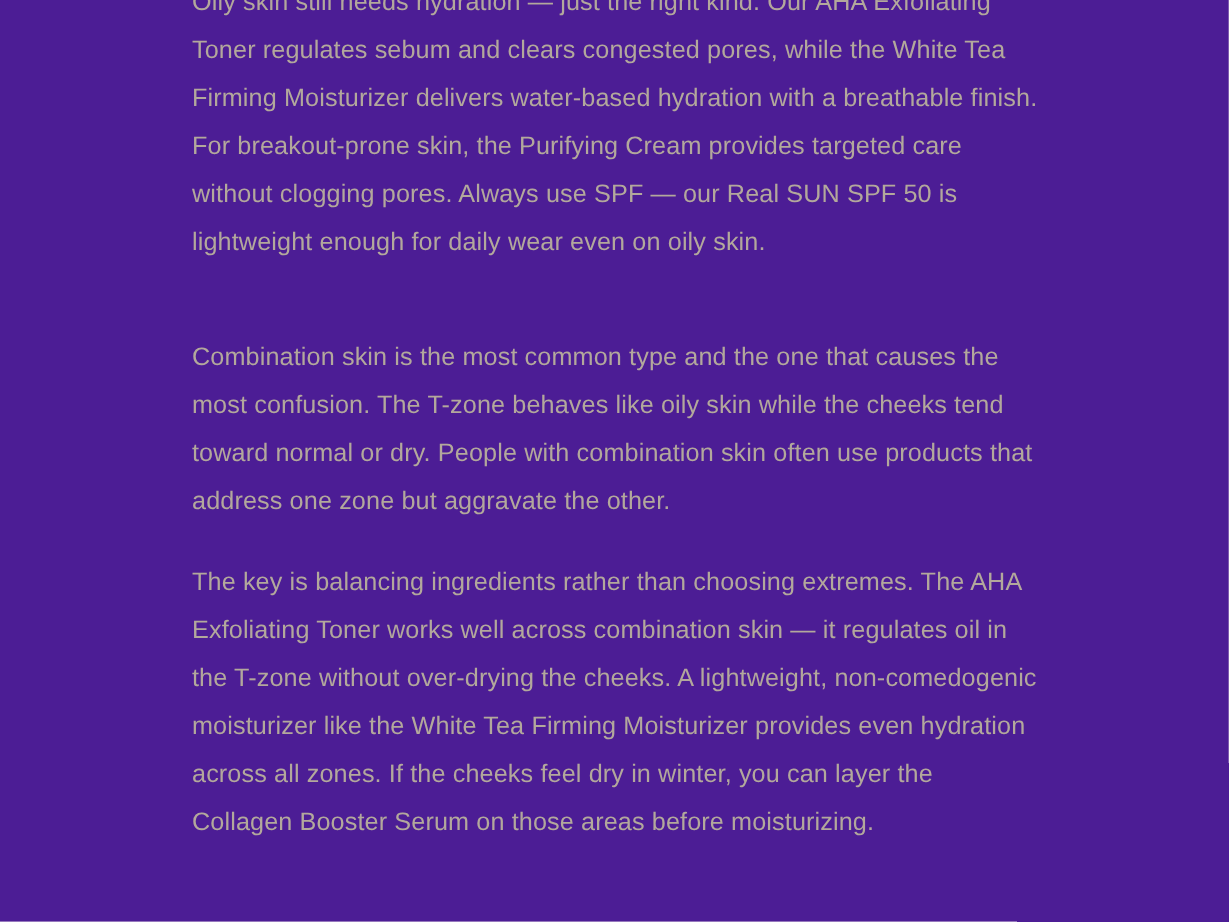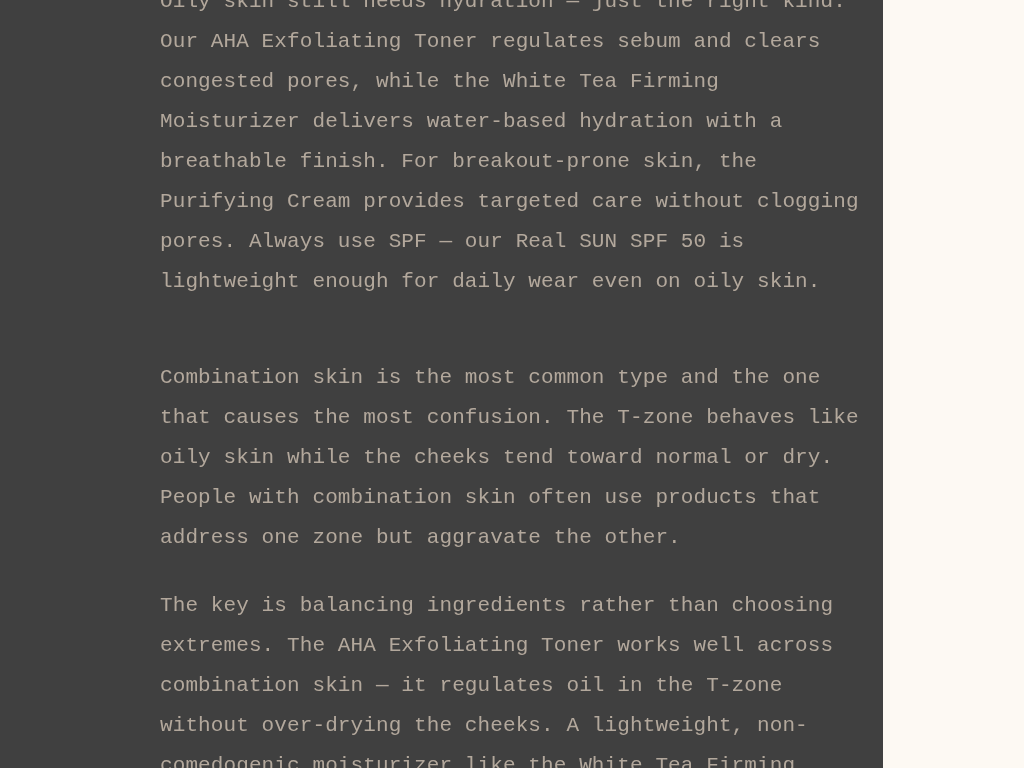--- a/index.html
+++ b/index.html
@@ -8,25 +8,24 @@
   }
   body {
     width: 1024px;
     height: 768px;
     background: #fdf9f3;
     font-family: "Liberation Sans", sans-serif;
     overflow: hidden;
   }
   .page {
     position: relative;
-    width: 883px;
+    width: 1024px;
     height: 768px;
-    background: #404040;
+    background: #4c1d95;
     overflow: hidden;
-    font-family: Liberation Mono, monospace;
   }
   .article {
     position: absolute;
     left: 160px;
     top: -18px;
     width: 706px;
   }
   .para {
     margin: 0 0 0 0;
     color: #b3a89c;

